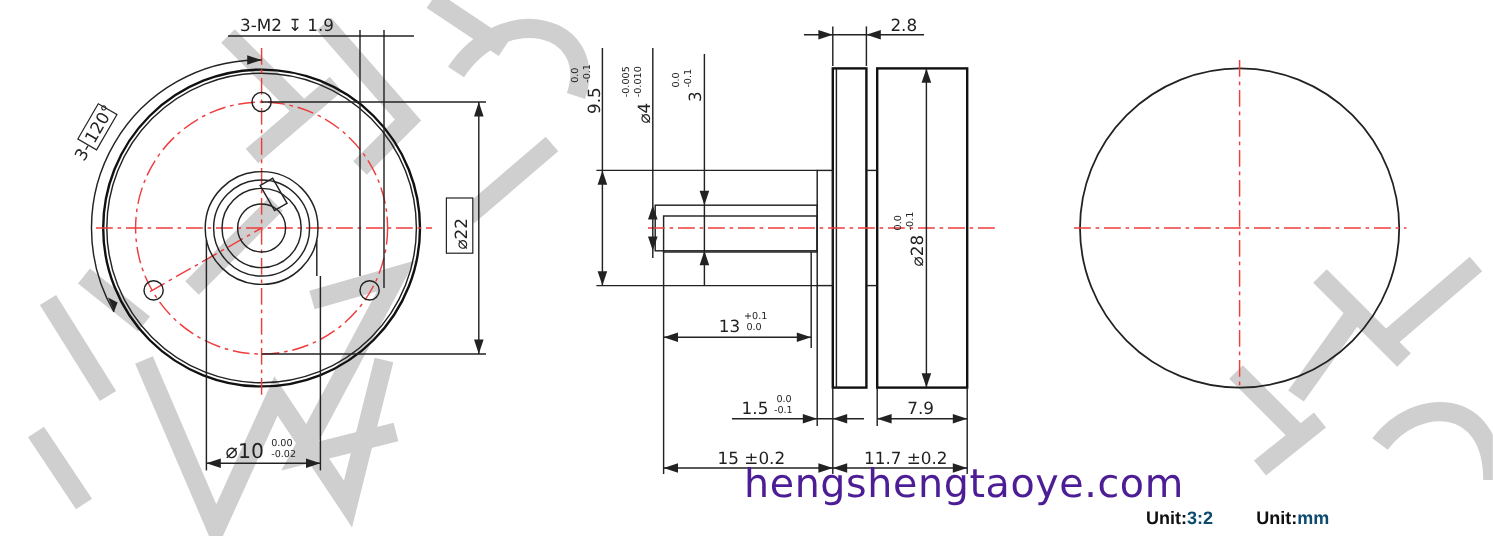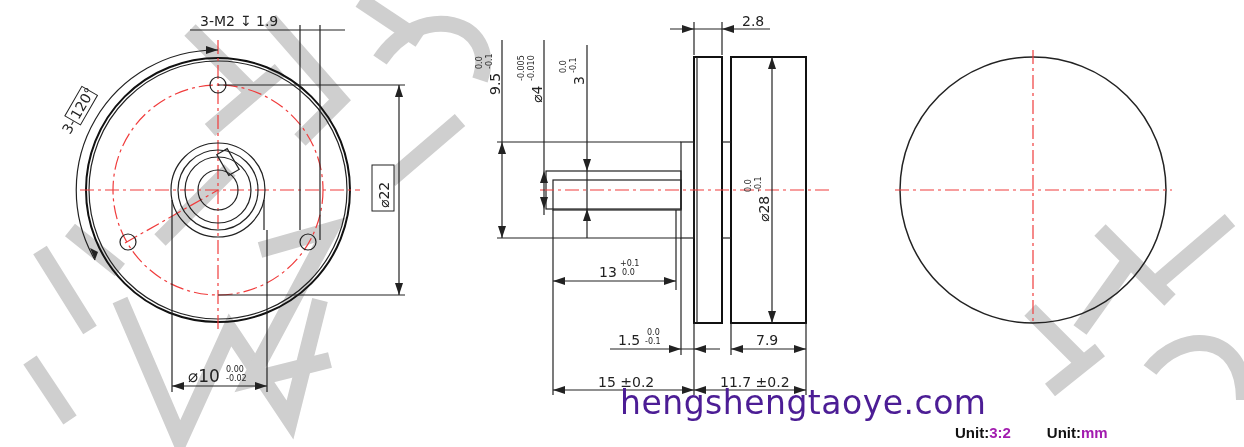--- a/index.html
+++ b/index.html
@@ -6,21 +6,21 @@
   body{width:1244px;height:447px;position:relative;overflow:hidden;font-family:"DejaVu Sans",sans-serif;}
   svg{position:absolute;left:0;top:0;}
   .ln{stroke:#222;stroke-width:1.2;fill:none;}
   .thk{stroke:#111;stroke-width:2;fill:none;}
   .cl{stroke:#f03c3c;stroke-width:1.2;fill:none;stroke-dasharray:14 4 3 4;}
   .dim{font-family:"DejaVu Sans",sans-serif;font-size:14px;fill:#222;}
   .sm{font-family:"DejaVu Sans",sans-serif;font-size:8px;fill:#222;}
   .wm{stroke:#cfcfcf;stroke-width:16;fill:none;stroke-linecap:butt;}
   #site{position:absolute;left:620px;top:383px;font-family:"DejaVu Sans",sans-serif;font-size:33px;color:#4c1d95;letter-spacing:0.5px;}
   #footer{position:absolute;left:955px;top:424px;font-family:"Liberation Sans",sans-serif;font-weight:bold;font-size:15px;color:#111;}
-  #footer .v{color:#a21caf;}
+  #footer .v{color:#0c4a6e;}
   #footer .gap{display:inline-block;width:36px;}
 </style>
 </head>
 <body>
 
 <svg width="1244" height="447" viewBox="0 0 1244 447">
 
   <g>
     <path class="wm" d="M40 250 L90 330 M70 230 L120 270 M30 360 L70 420"></path>
     <path class="wm" d="M190 30 L250 90 M210 130 L280 70 M160 240 L230 170"></path>

